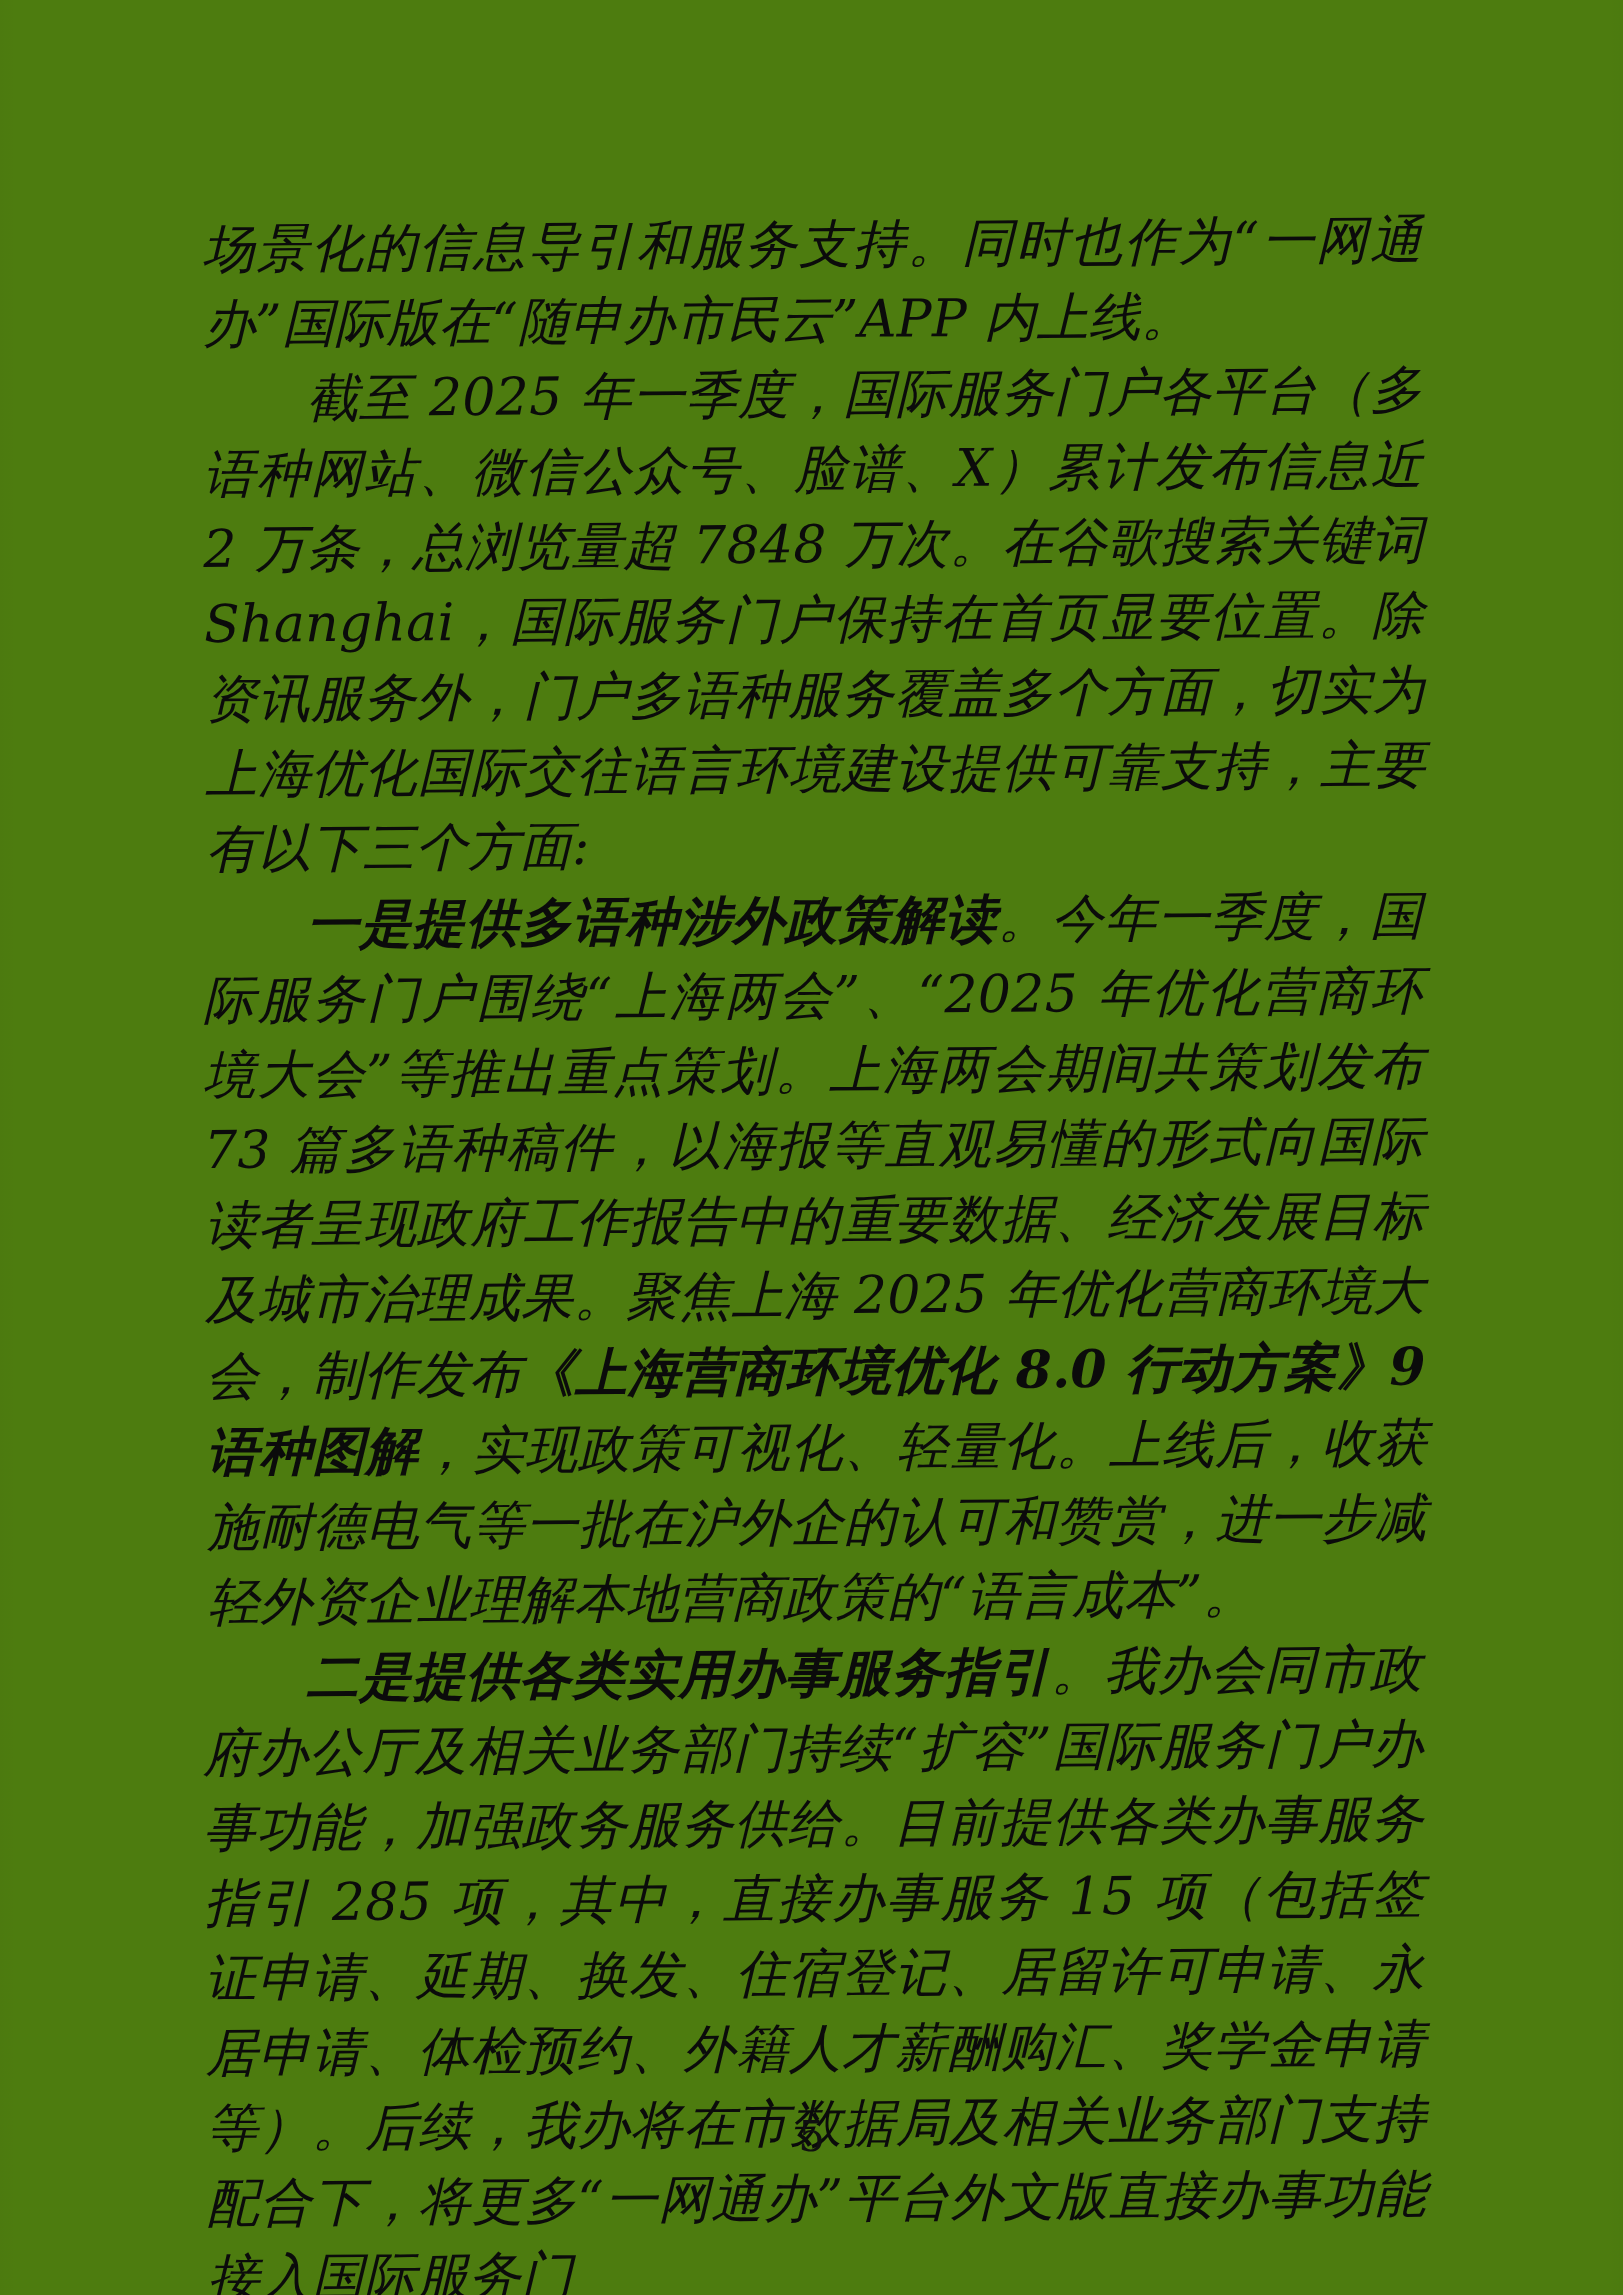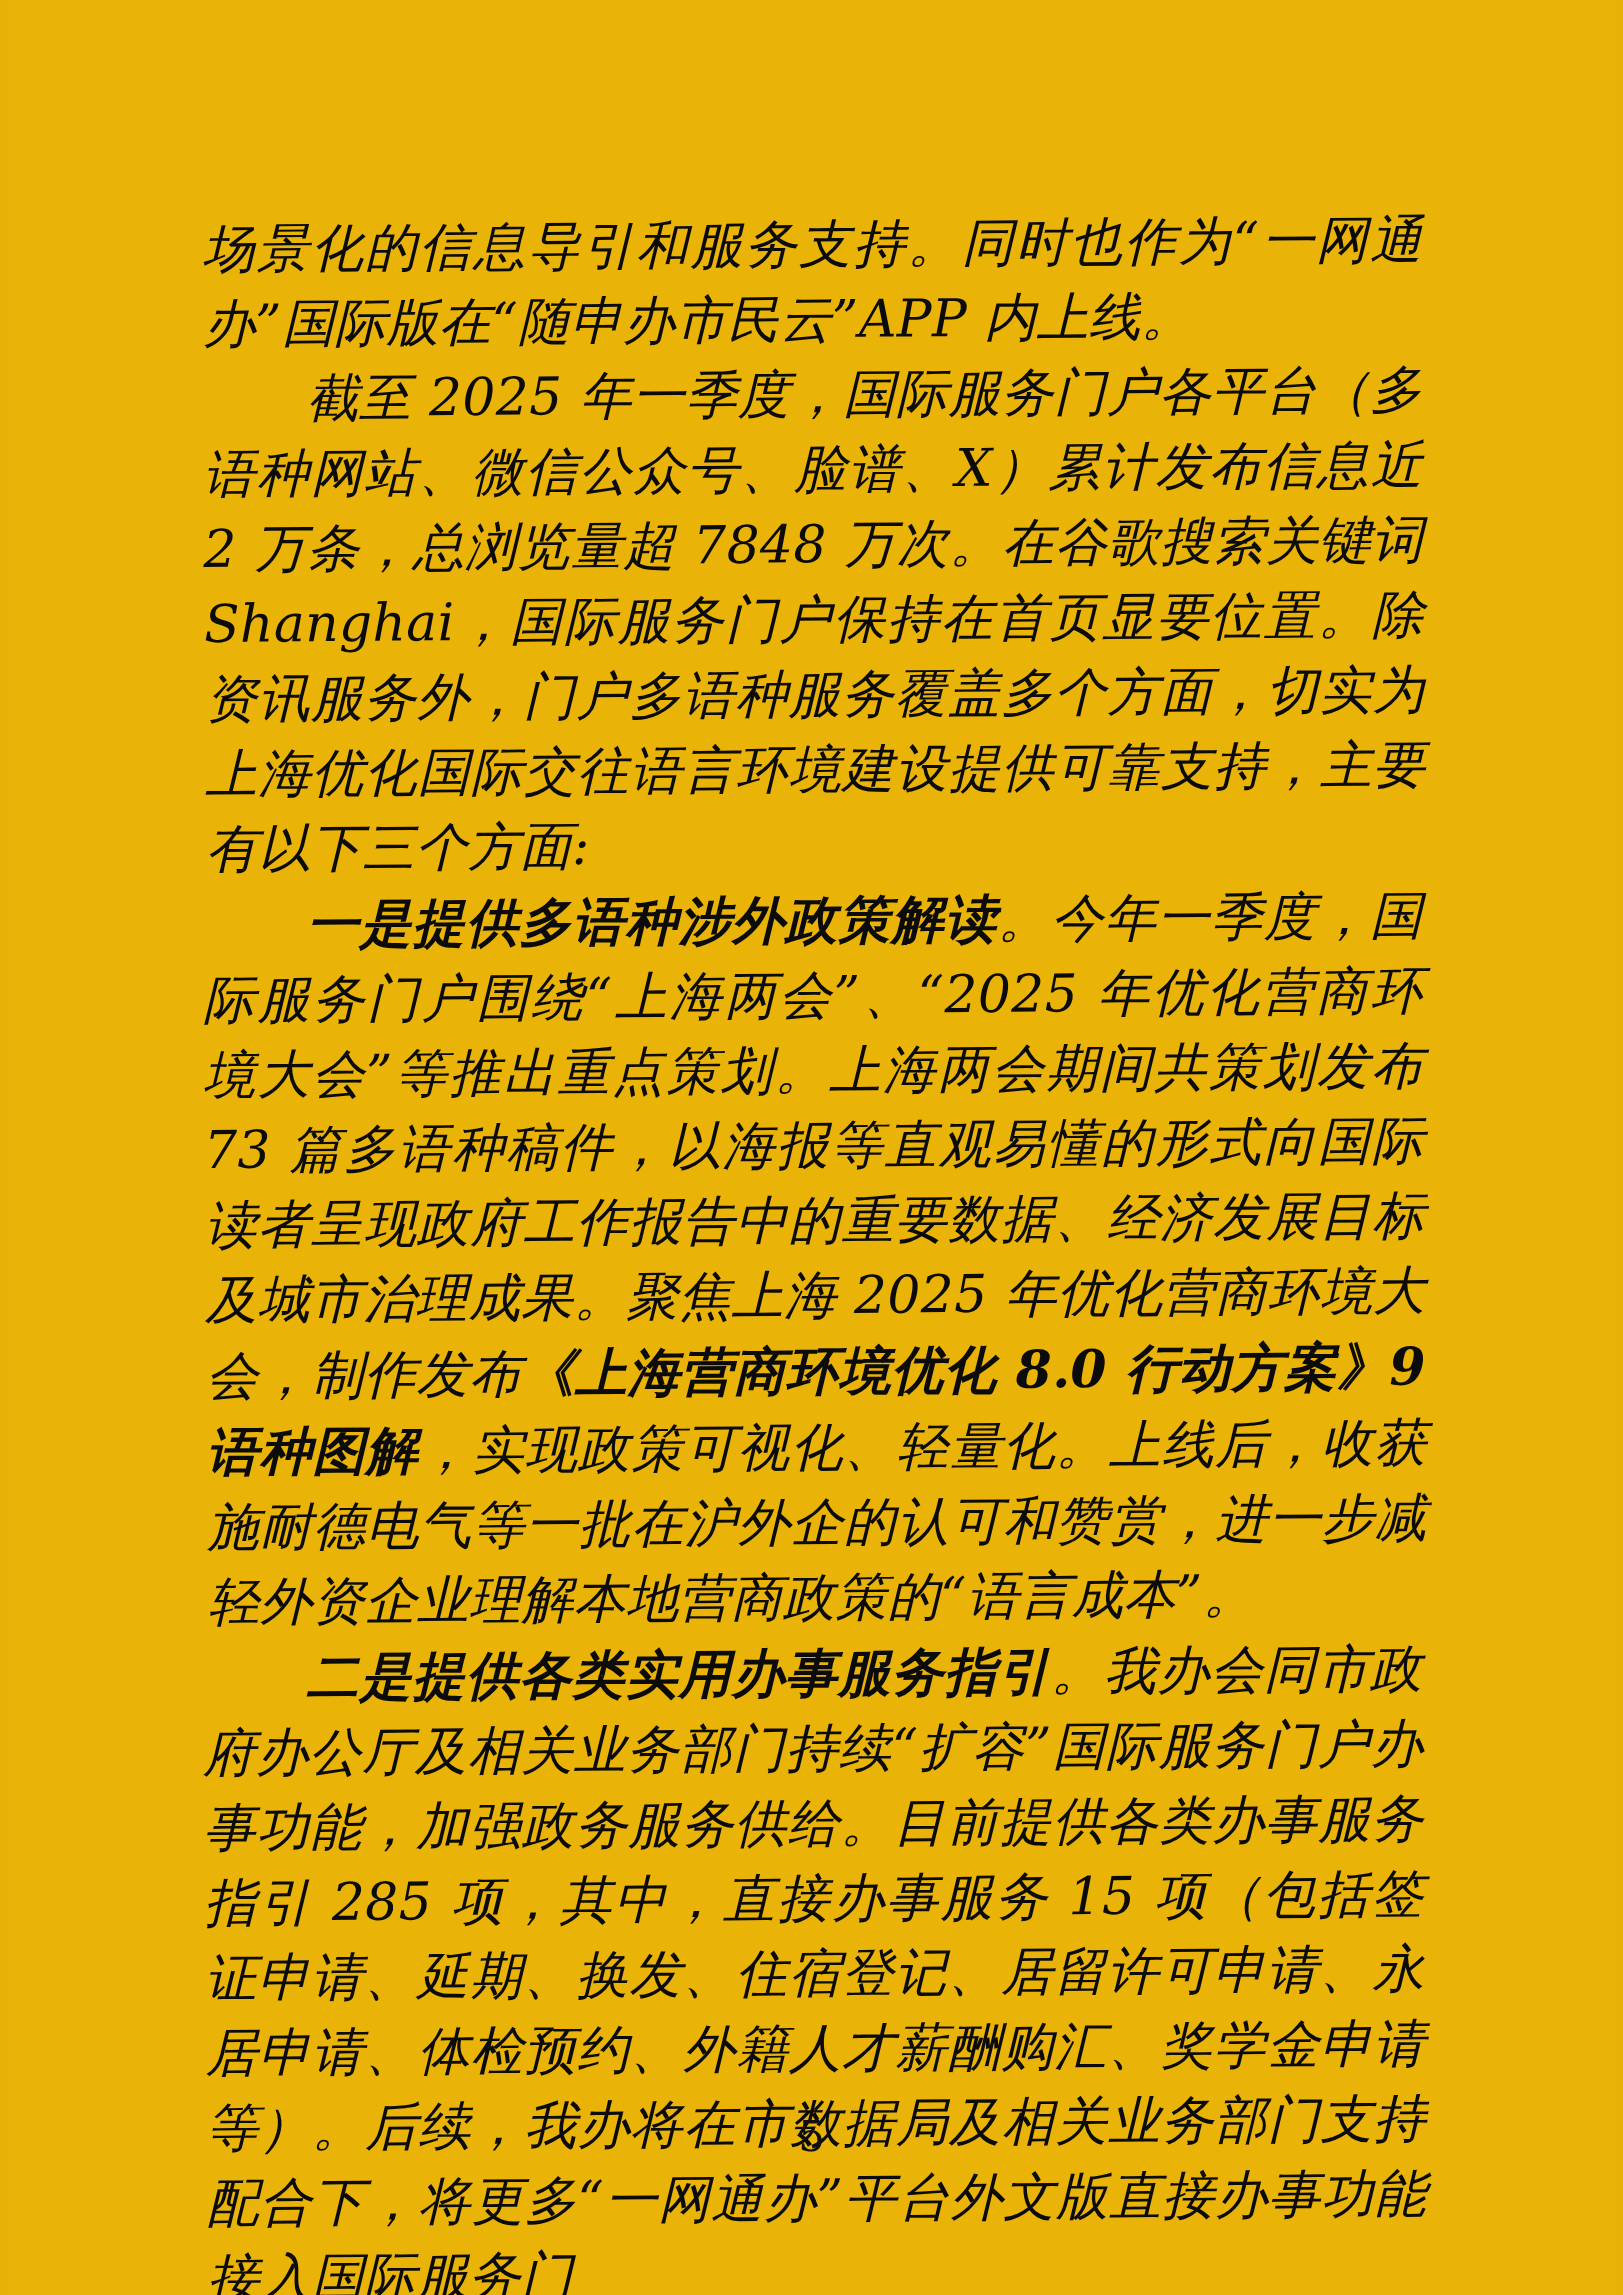--- a/index.html
+++ b/index.html
@@ -7,21 +7,21 @@
     padding: 0;
     background: #ffffff;
   }
   body {
     font-family: "DejaVu Serif", "Liberation Serif", serif;
   }
   .page {
     position: relative;
     width: 1623px;
     height: 2295px;
-    background: #eab308;
+    background: #4d7c0f;
     overflow: hidden;
     box-sizing: border-box;
   }
   
   .page-edge {
     position: absolute;
     inset: 0;
     pointer-events: none;
     background:
       linear-gradient(to right, rgba(0,0,0,0.015) 0px, rgba(0,0,0,0) 17.7px),

